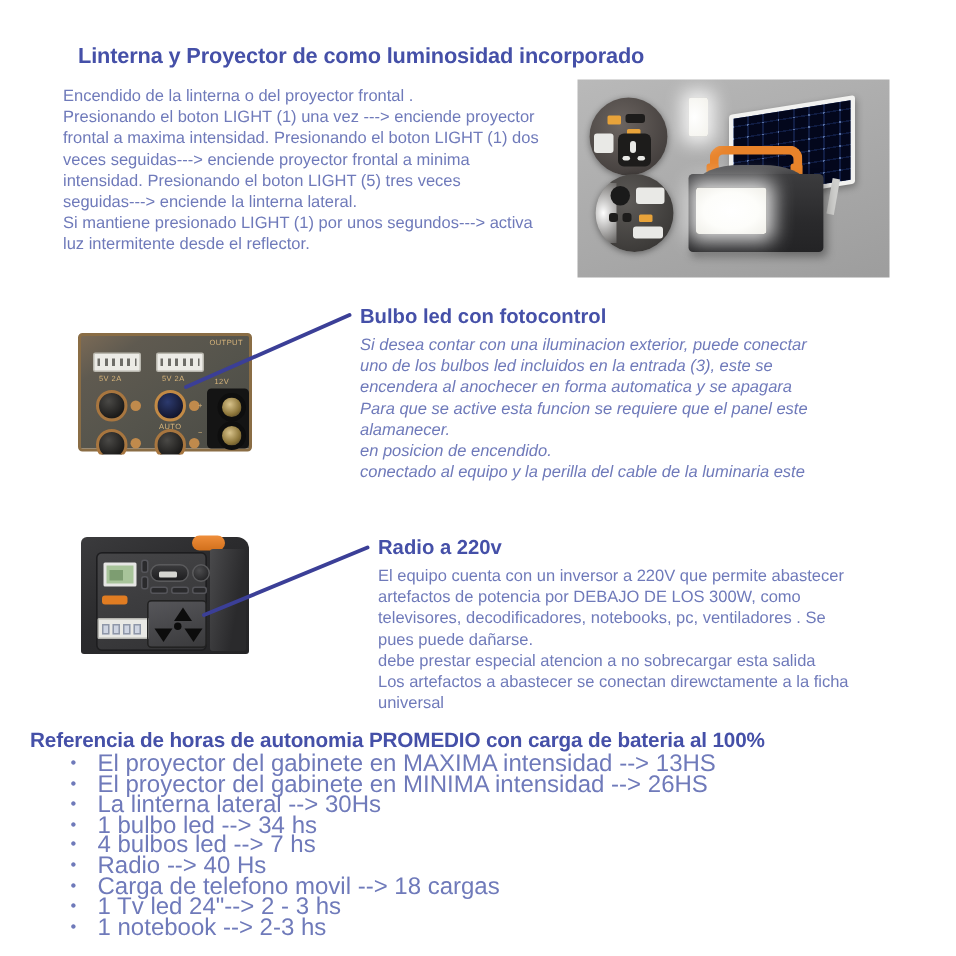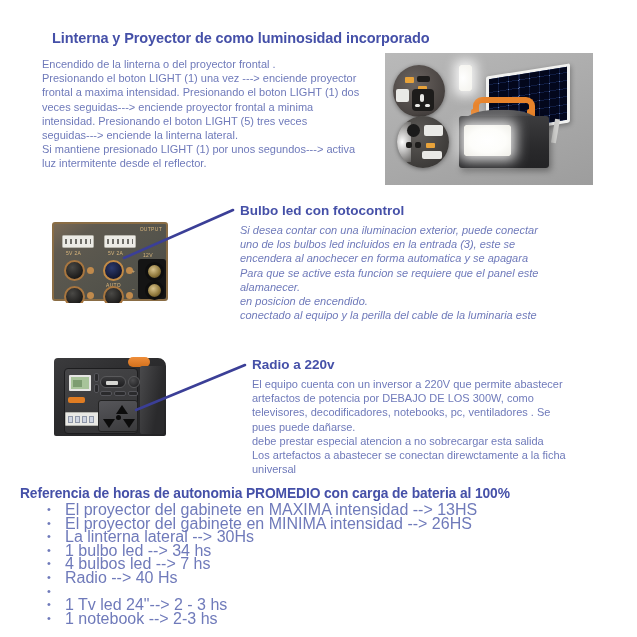--- a/index.html
+++ b/index.html
@@ -375,20 +375,21 @@
     <div class="ref-row">
       <span class="ref-bul">•</span>
       <span class="ref-txt">4 bulbos led --&gt; 7 hs</span>
     </div>
     <div class="ref-row">
       <span class="ref-bul">•</span>
       <span class="ref-txt">Radio --&gt; 40 Hs</span>
     </div>
     <div class="ref-row">
       <span class="ref-bul">•</span>
+      <span class="ref-txt">Carga de telefono movil --&gt; 18 cargas</span>
     </div>
     <div class="ref-row">
       <span class="ref-bul">•</span>
       <span class="ref-txt">1 Tv led  24"--&gt; 2 - 3 hs</span>
     </div>
     <div class="ref-row">
       <span class="ref-bul">•</span>
       <span class="ref-txt">1 notebook --&gt; 2-3 hs</span>
     </div>
   </div>

